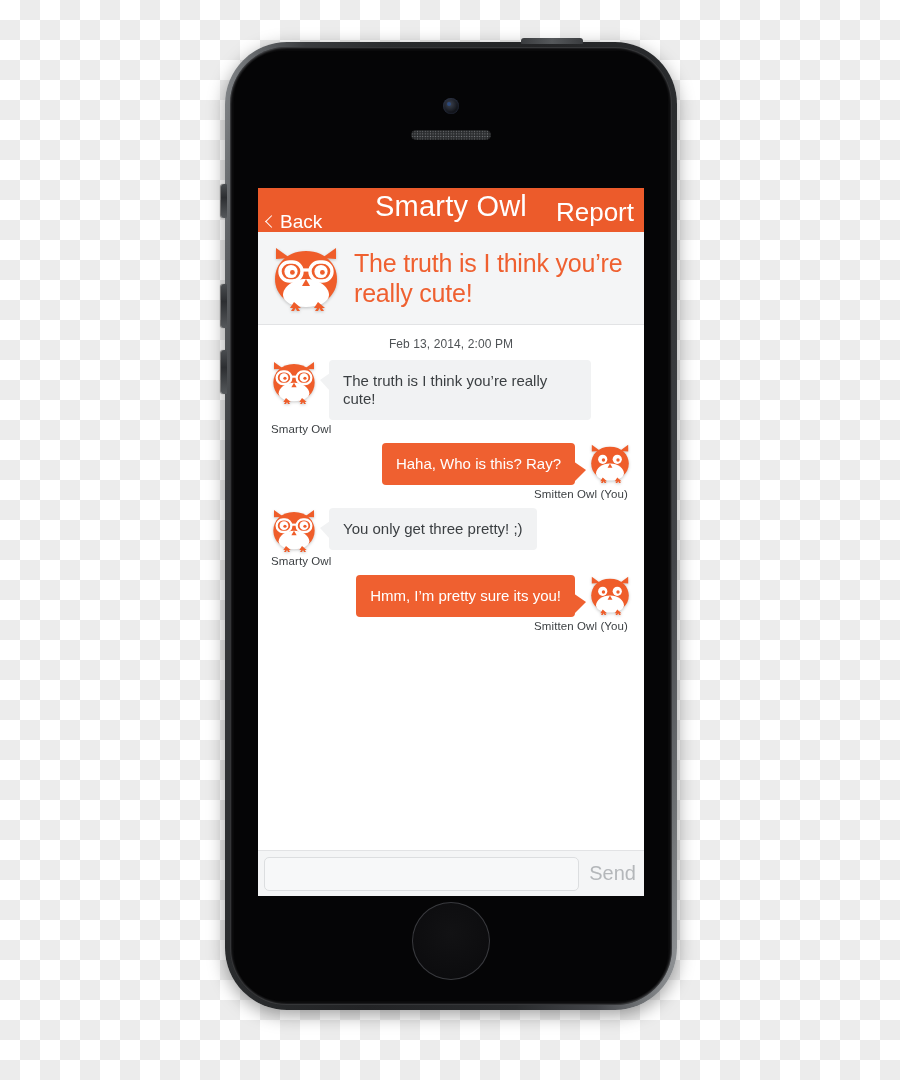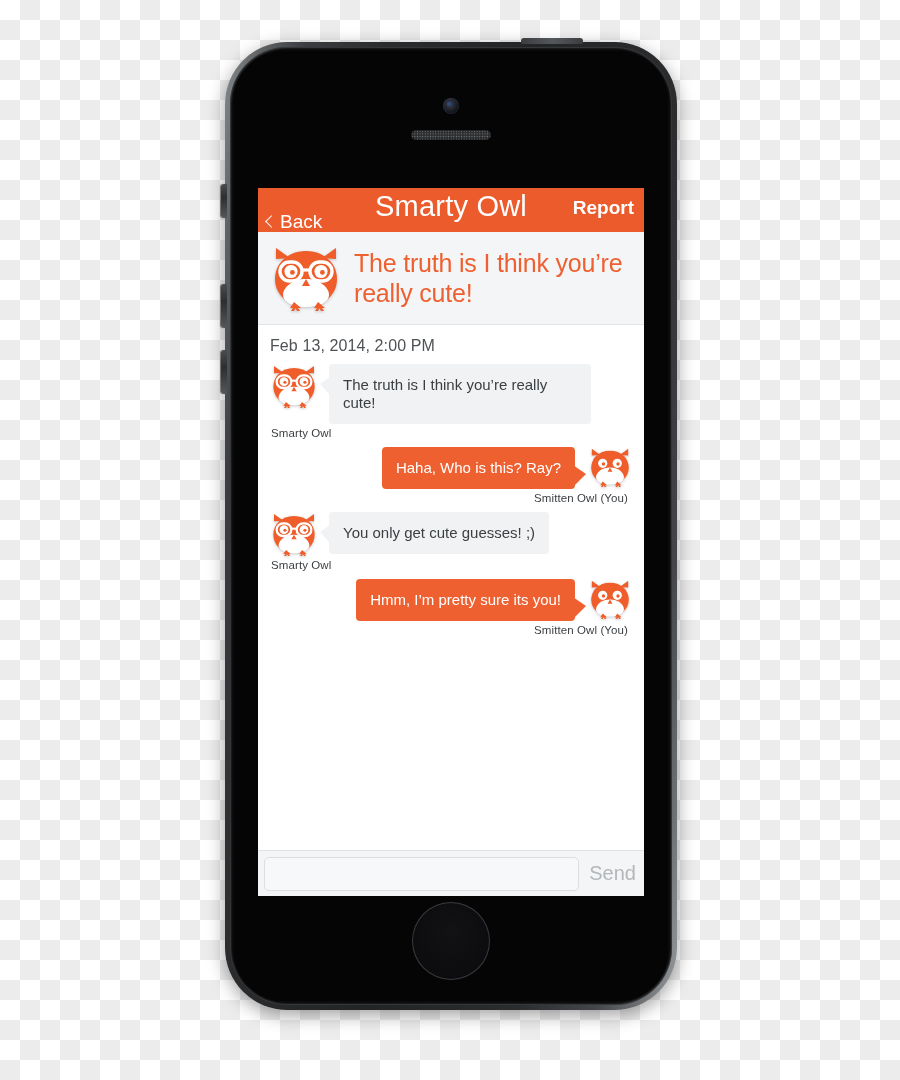--- a/index.html
+++ b/index.html
@@ -211,22 +211,22 @@
     text-align: center;
     color: #fff;
     font-size: 29px;
     font-weight: 300;
     letter-spacing: .2px;
   }
   .nav-report {
     position: absolute;
     right: 10px; top: 9px;
     color: #fff;
-    font-size: 19px;
-    font-weight: 700;
+    font-size: 26px;
+    font-weight: 400;
     cursor: pointer;
   }
 
   
   .banner {
     flex: none;
     background: #f4f5f6;
     border-bottom: 1px solid #e2e3e5;
     height: 93px;
     display: flex;
@@ -246,23 +246,23 @@
   .owl { display: block; flex: none; filter: drop-shadow(0 1px 1.5px rgba(0,0,0,0.22)); }
 
   
   .convo {
     flex: 1 1 auto;
     background: #fff;
     padding: 10px 12px 0 12px;
     overflow: hidden;
   }
   .date-sep {
-    text-align: left;
+    text-align: center;
     color: #4f5356;
-    font-size: 16px;
+    font-size: 12px;
     margin: 2px 0 9px 0;
     letter-spacing: .1px;
   }
 
   .msg { margin-bottom: 8px; }
   .msg-row { display: flex; align-items: flex-start; gap: 4px; }
   .msg.out .msg-row { justify-content: flex-end; text-align: right; }
 
   .bubble {
     position: relative;
@@ -455,21 +455,21 @@
             <rect x="40" y="17" width="22" height="19" rx="9.5" fill="none" stroke="#ffffff" stroke-width="3.4"></rect>
             <line x1="32" y1="25" x2="40" y2="25" stroke="#ffffff" stroke-width="3.2"></line>
             <circle cx="21" cy="26.5" r="6.6" fill="#ffffff"></circle>
             <circle cx="51" cy="26.5" r="6.6" fill="#ffffff"></circle>
             <circle cx="22.4" cy="27.4" r="2.4" fill="#ef5d2a"></circle>
             <circle cx="52.4" cy="27.4" r="2.4" fill="#ef5d2a"></circle>
             <path d="M36 34 L32 41 L40 41 Z" fill="#ef5d2a"></path>
             <path d="M24 57 l-4 6 h3 l-2 3 h3 l1.5 -3 l1.5 3 h3 l-2 -3 h3 z" fill="#ef5d2a"></path>
             <path d="M48 57 l-4 6 h3 l-2 3 h3 l1.5 -3 l1.5 3 h3 l-2 -3 h3 z" fill="#ef5d2a"></path>
           </svg>
-          <div class="bubble in">You only get cute guesses! ;)</div>
+          <div class="bubble in">You only get three pretty! ;)</div>
         </div>
         <div class="sender">Smarty Owl</div>
       </div>
 
       <div class="msg out">
         <div class="msg-row">
           <div class="bubble out">Hmm, I’m pretty sure its you!</div>
           <svg class="owl" width="44" height="40" viewBox="0 0 72 66">
             <path d="M6 14 L6 3 L20 13 Z" fill="#ef5d2a"></path>
             <path d="M66 14 L66 3 L52 13 Z" fill="#ef5d2a"></path>

